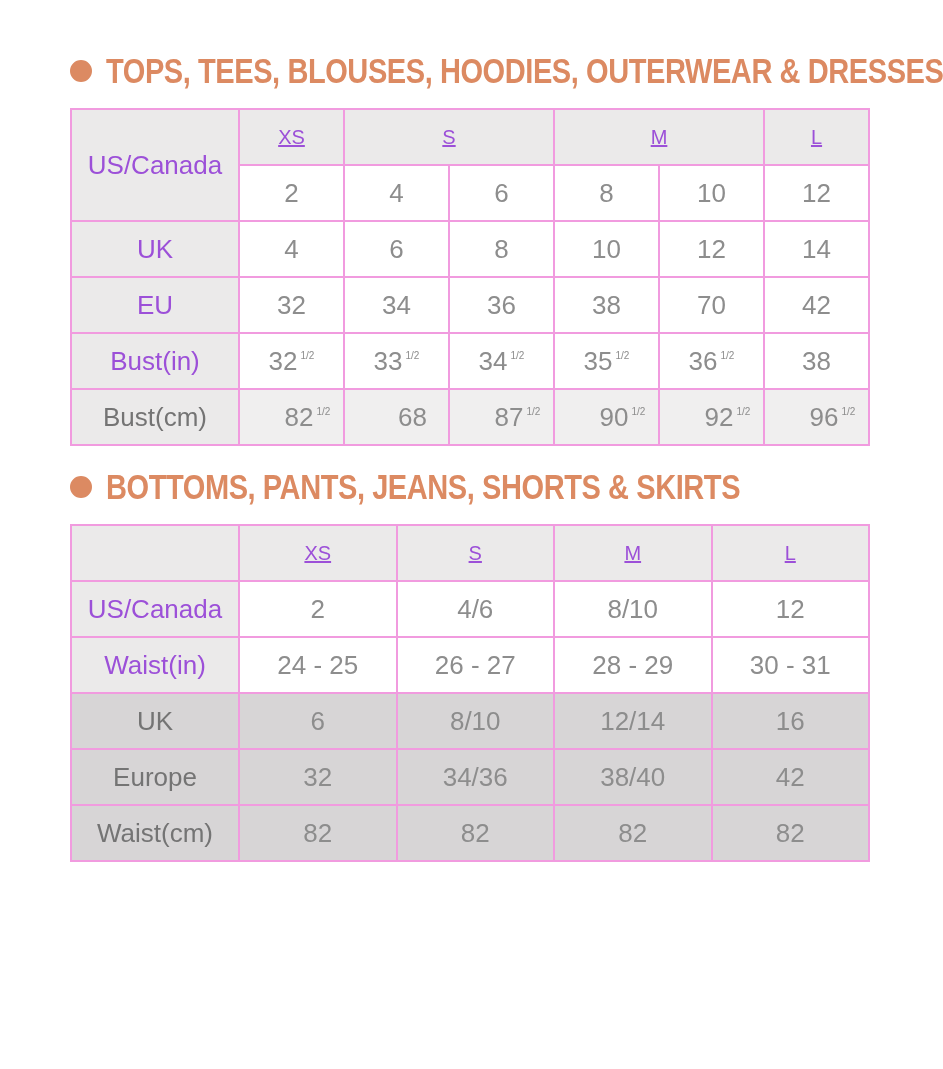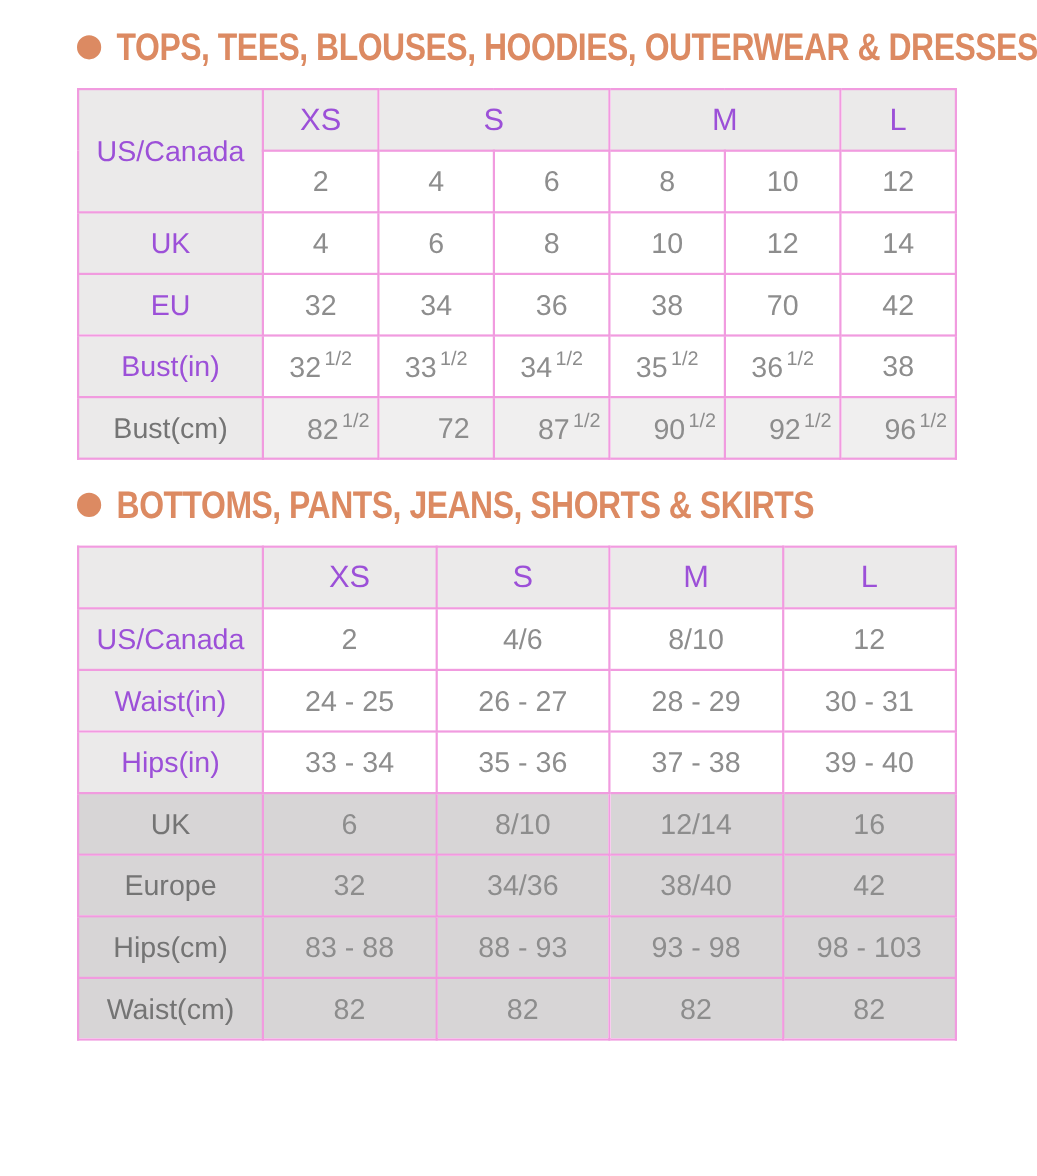--- a/index.html
+++ b/index.html
@@ -11,21 +11,21 @@
     --bg-gray:#D7D5D6;
     --val-gray:#8D8D8D;
     --lbl-dark:#747474;
   }
   *{box-sizing:border-box;}
   html,body{margin:0;padding:0;}
   body{
     width:943px;height:1069px;overflow:hidden;background:#ffffff;
     font-family:"Liberation Sans", sans-serif;
   }
-  .content{padding:22px 0 0 70px;}
+  .content{padding:22px 0 0 70px;margin-top:28px;}
 
   .section-title{display:flex;align-items:center;margin-bottom:16px;height:42px;}
   .bullet{
     flex:0 0 auto;width:15px;height:15px;border:11.5px solid var(--orange);
     border-radius:50%;background:#ffffff;margin-right:14px;
   }
   .title-text{
     font-size:33px;font-weight:700;color:var(--orange);letter-spacing:-0.5px;
     white-space:nowrap;transform:scaleX(0.88) scaleY(1.06);transform-origin:left center;
   }
@@ -38,23 +38,23 @@
     height:56px;padding:0 4px;overflow:hidden;white-space:nowrap;
   }
   table.t1{width:798px;margin-bottom:18px;}
   table.t2{width:798px;}
   td.purple{color:var(--purple);}
   td.dark{color:var(--lbl-dark);}
   td.bg-head{background:var(--bg-head);}
   td.bg-white{background:#ffffff;}
   td.bg-light{background:var(--bg-light);padding-left:36px;}
   td.bg-gray{background:var(--bg-gray);}
-  td.hdr{font-size:28px;}
+  td.hdr{font-size:20px;text-decoration:underline;}
   sup.frac{
-    font-size:18px;line-height:1;vertical-align:11px;margin-left:3px;letter-spacing:0;
+    font-size:10px;line-height:1;vertical-align:11px;margin-left:3px;letter-spacing:0;
   }
   .section{margin-bottom:20px;}
 </style>
 </head>
 <body>
 
 <div class="content">
 
   <div class="section">
     <div class="section-title">
@@ -110,21 +110,21 @@
             <td class="bg-white">32<sup class="frac">1/2</sup></td>
             <td class="bg-white">33<sup class="frac">1/2</sup></td>
             <td class="bg-white">34<sup class="frac">1/2</sup></td>
             <td class="bg-white">35<sup class="frac">1/2</sup></td>
             <td class="bg-white">36<sup class="frac">1/2</sup></td>
             <td class="bg-white">38</td>
           </tr>
           <tr>
             <td class="dark bg-head">Bust(cm)</td>
             <td class="bg-light">82<sup class="frac">1/2</sup></td>
-            <td class="bg-light">72</td>
+            <td class="bg-light">68</td>
             <td class="bg-light">87<sup class="frac">1/2</sup></td>
             <td class="bg-light">90<sup class="frac">1/2</sup></td>
             <td class="bg-light">92<sup class="frac">1/2</sup></td>
             <td class="bg-light">96<sup class="frac">1/2</sup></td>
           </tr>
         </tbody>
       </table>
   </div>
 
   <div class="section">
@@ -156,46 +156,32 @@
             <td class="bg-white">12</td>
           </tr>
           <tr>
             <td class="purple bg-head">Waist(in)</td>
             <td class="bg-white">24 - 25</td>
             <td class="bg-white">26 - 27</td>
             <td class="bg-white">28 - 29</td>
             <td class="bg-white">30 - 31</td>
           </tr>
           <tr>
-            <td class="purple bg-head">Hips(in)</td>
-            <td class="bg-white">33 - 34</td>
-            <td class="bg-white">35 - 36</td>
-            <td class="bg-white">37 - 38</td>
-            <td class="bg-white">39 - 40</td>
-          </tr>
-          <tr>
             <td class="dark bg-gray">UK</td>
             <td class="bg-gray">6</td>
             <td class="bg-gray">8/10</td>
             <td class="bg-gray">12/14</td>
             <td class="bg-gray">16</td>
           </tr>
           <tr>
             <td class="dark bg-gray">Europe</td>
             <td class="bg-gray">32</td>
             <td class="bg-gray">34/36</td>
             <td class="bg-gray">38/40</td>
             <td class="bg-gray">42</td>
-          </tr>
-          <tr>
-            <td class="dark bg-gray">Hips(cm)</td>
-            <td class="bg-gray">83 - 88</td>
-            <td class="bg-gray">88 - 93</td>
-            <td class="bg-gray">93 - 98</td>
-            <td class="bg-gray">98 - 103</td>
           </tr>
           <tr>
             <td class="dark bg-gray">Waist(cm)</td>
             <td class="bg-gray">82</td>
             <td class="bg-gray">82</td>
             <td class="bg-gray">82</td>
             <td class="bg-gray">82</td>
           </tr>
         </tbody>
       </table>

